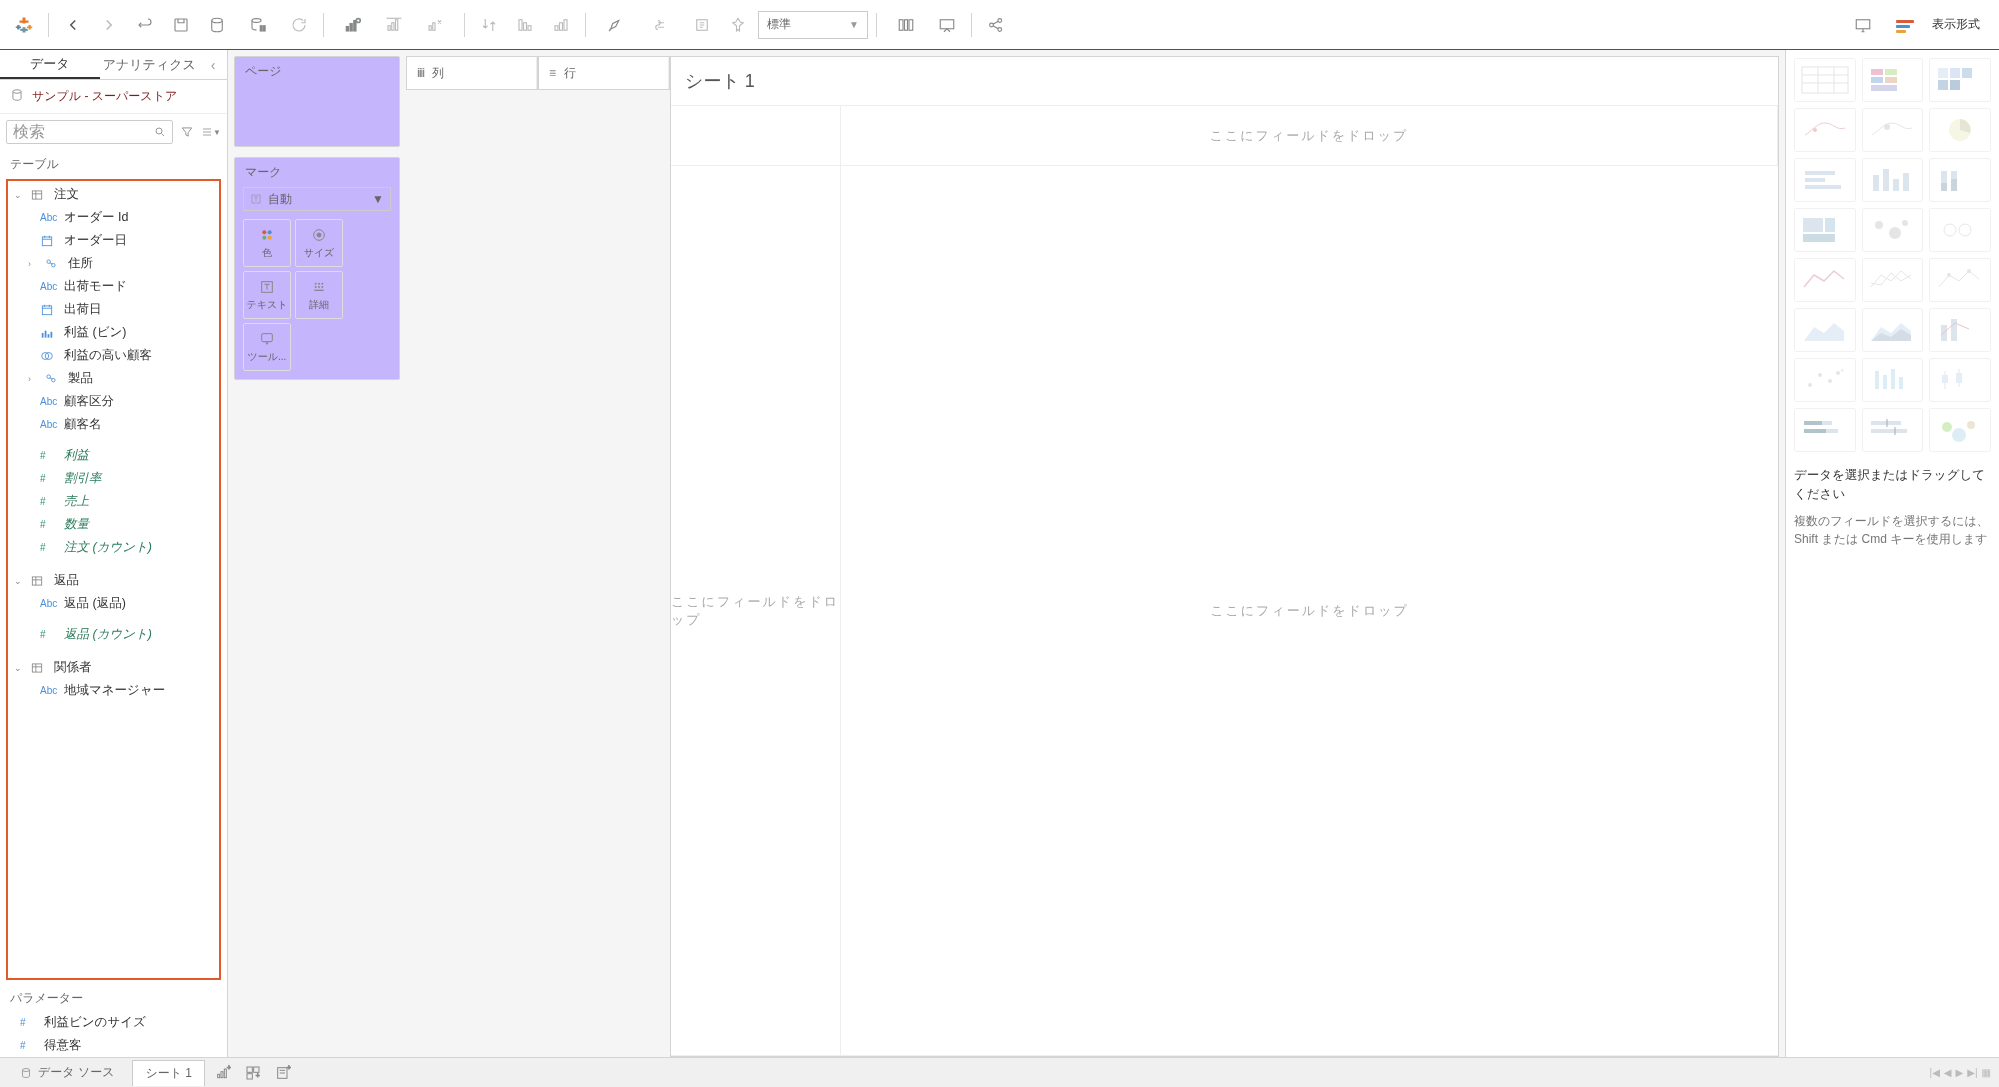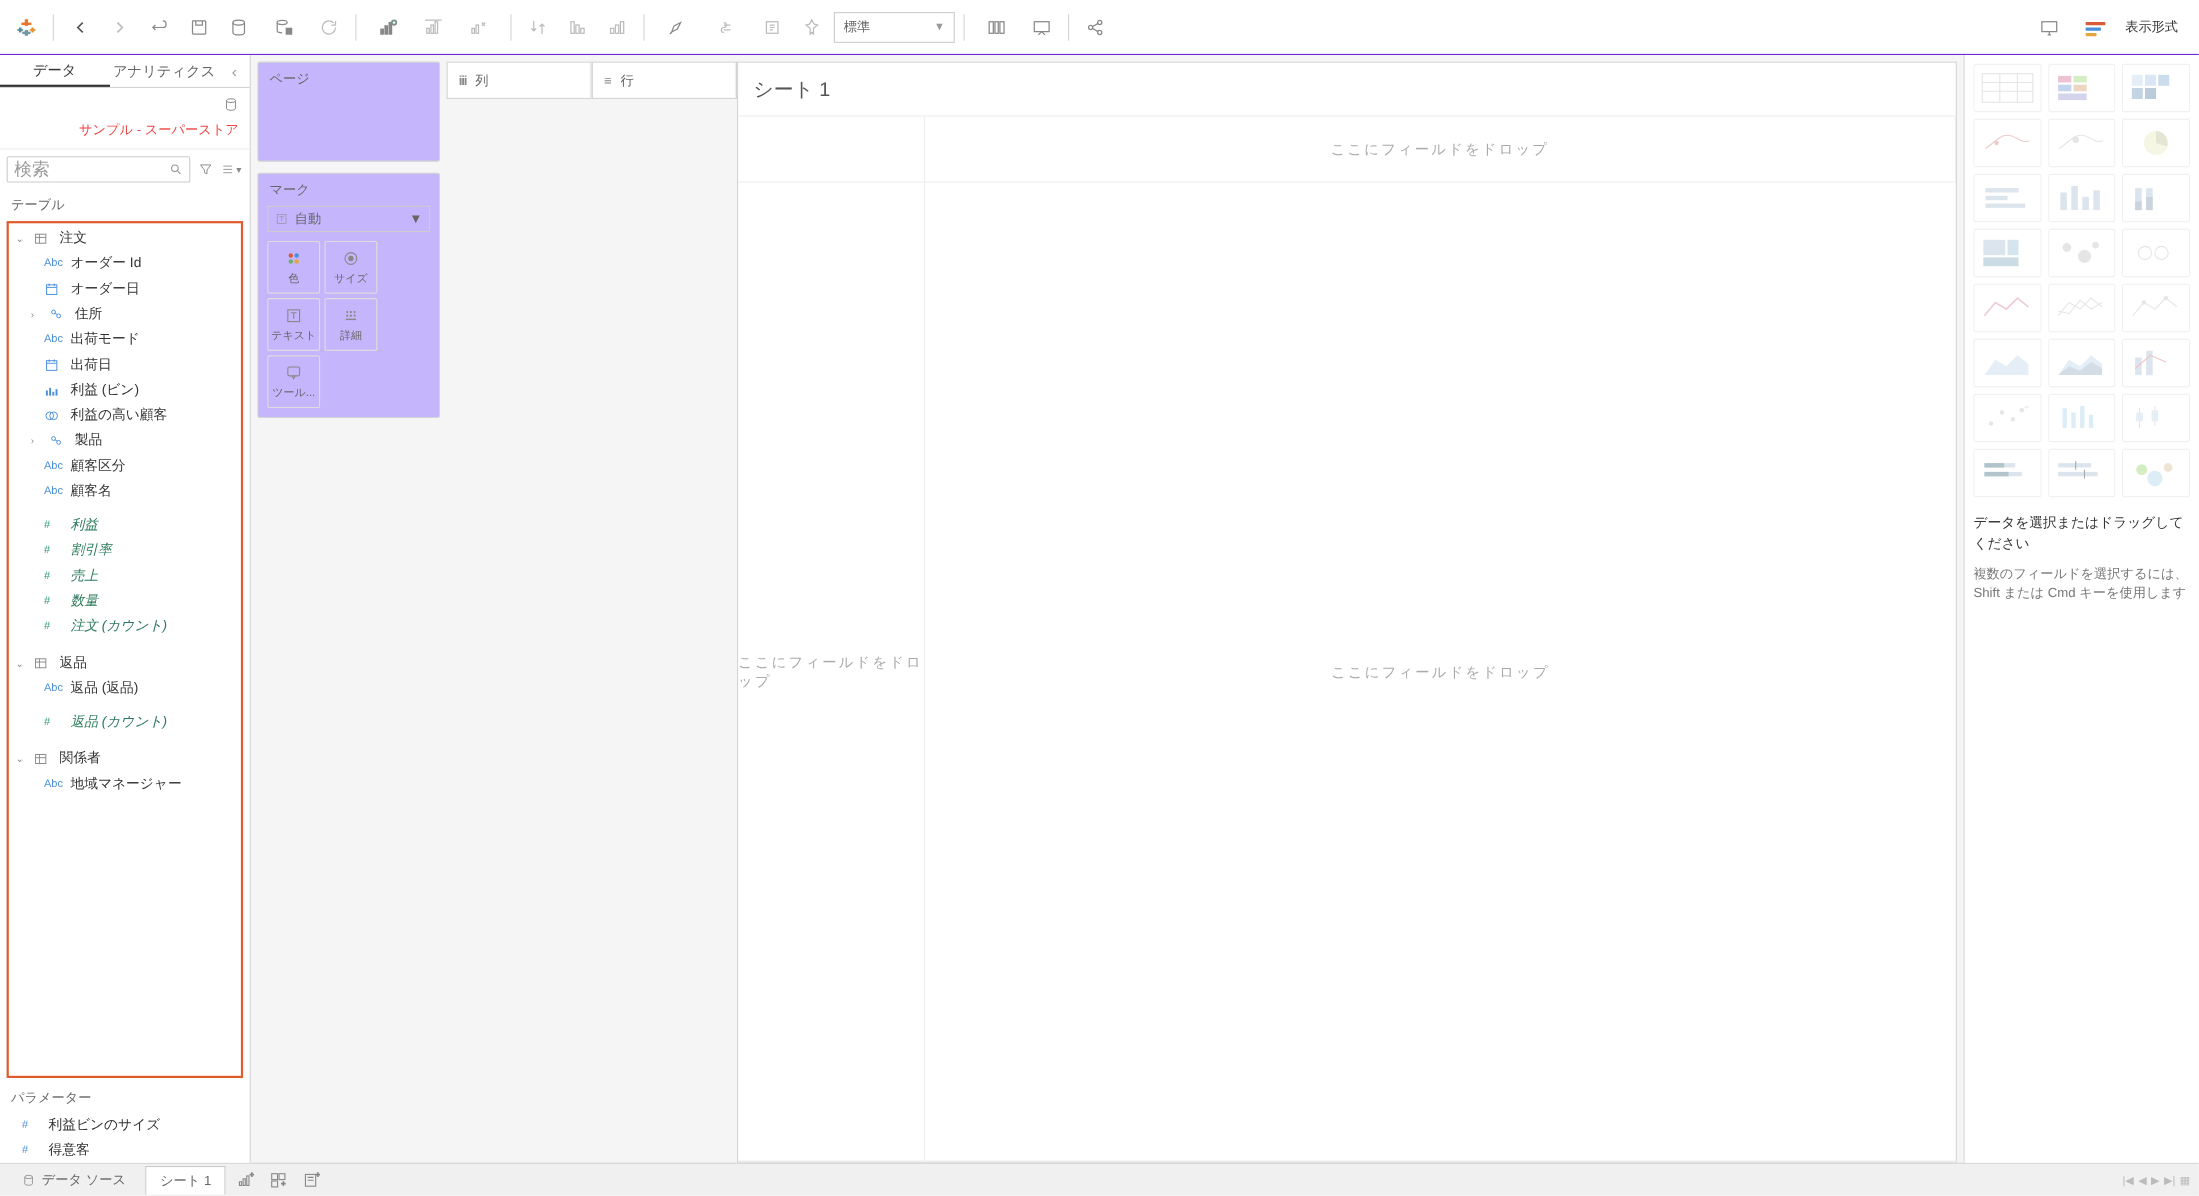--- a/index.html
+++ b/index.html
@@ -20,21 +20,21 @@
 
 
 .main { display: flex; height: calc(100vh - 50px - 30px); }
 
 
 .data-panel { width: 228px; background: #fff; border-right: 1px solid #d4d4d4; display: flex; flex-direction: column; }
 .panel-tabs { display: flex; height: 30px; border-bottom: 1px solid #d4d4d4; }
 .panel-tab { flex: 1; display: flex; align-items: center; justify-content: center; cursor: pointer; color: #666; font-size: 13px; }
 .panel-tab.active { border-bottom: 2px solid #333; color: #333; font-weight: 500; }
 .panel-tab.collapse { flex: 0 0 28px; font-size: 14px; color: #999; }
-.datasource { padding: 8px 10px; display: flex; align-items: flex-end; gap: 8px; border-bottom: 1px solid #eee; color: #ef4444; flex-direction: column; }
+.datasource { padding: 8px 10px; display: flex; align-items: flex-start; gap: 8px; border-bottom: 1px solid #eee; color: #7f1d1d; }
 .search-row { display: flex; align-items: center; padding: 6px 6px; gap: 4px; }
 .search-box { flex: 1; height: 24px; border: 1px solid #ccc; border-radius: 2px; display: flex; align-items: center; padding: 0 6px; color: #999; font-size: 16px; }
 .search-box svg { width: 12px; height: 12px; margin-left: auto; }
 .search-icon-btn { width: 20px; height: 20px; display: flex; align-items: center; justify-content: center; color: #888; cursor: pointer; }
 .section-label { padding: 6px 10px 4px; color: #666; font-size: 12px; }
 .field-list { flex: 1; overflow-y: auto; border: 2px solid #e05a2b; margin: 2px 6px 2px 6px; padding: 2px 0; }
 .field-item { display: flex; align-items: center; padding: 3px 6px 3px 14px; gap: 6px; cursor: pointer; font-size: 12.5px; color: #333; }
 .field-item.table { padding-left: 6px; font-weight: 400; color: #333; }
 .field-item.nested { padding-left: 32px; }
 .field-item.measure { color: #333; }

